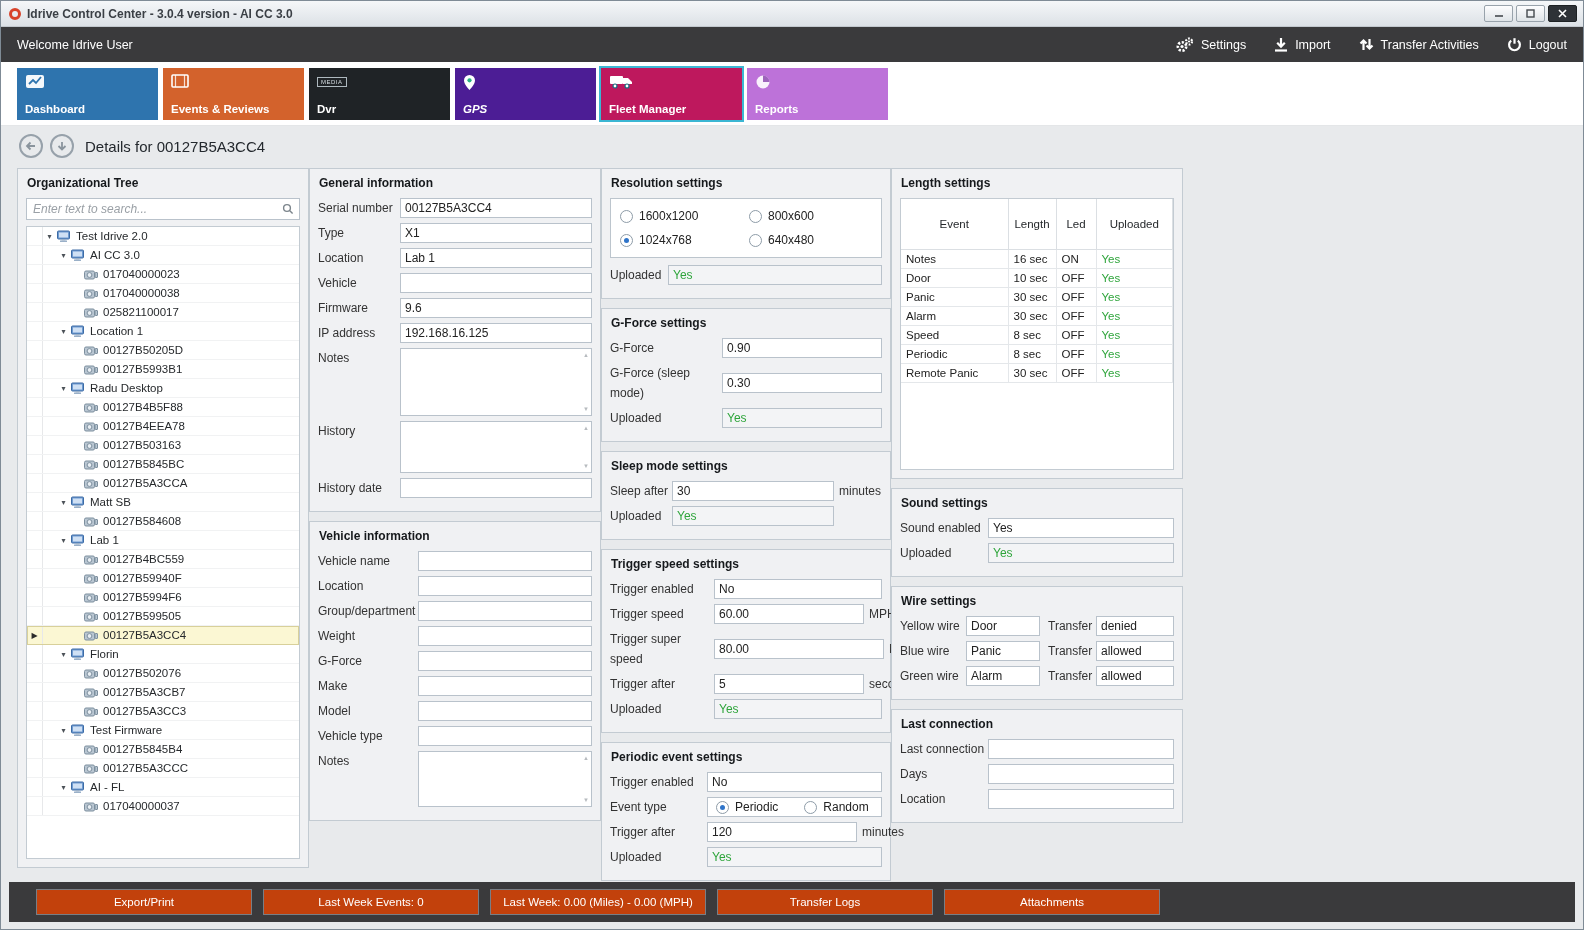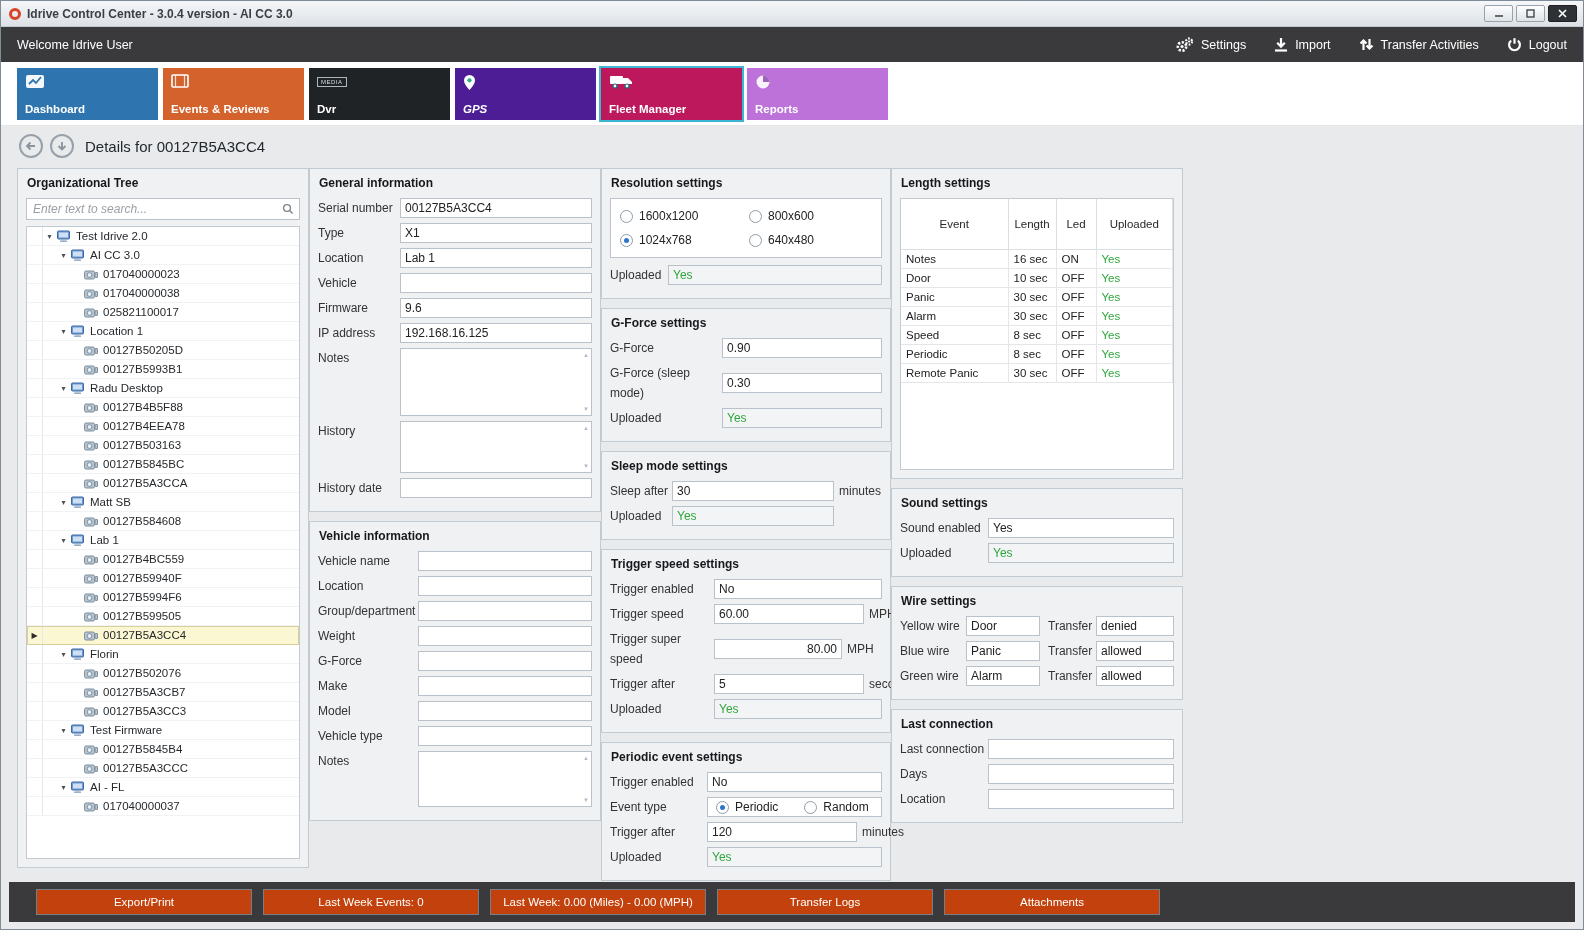--- a/index.html
+++ b/index.html
@@ -811,21 +811,21 @@
               <label style="width: 104px;">Trigger enabled</label>
               <div class="tb">No</div>
             </div>
             <div class="frow">
               <label style="width: 104px;">Trigger speed</label>
               <div class="tb" style="flex: 0 0 auto; width: 150px;">60.00</div>
               <span class="suffix">MPH</span>
             </div>
             <div class="frow">
               <label style="width: 104px;">Trigger super speed</label>
-              <div class="tb" style="flex: 0 0 auto; width: 128px; text-align: right;">80.00</div>
+              <div class="tb" style="flex: 0 0 auto; width: 170px;">80.00</div>
               <span class="suffix">MPH</span>
             </div>
             <div class="frow">
               <label style="width: 104px;">Trigger after</label>
               <div class="tb" style="flex: 0 0 auto; width: 150px;">5</div>
               <span class="suffix">seconds</span>
             </div>
             <div class="frow">
               <label style="width: 104px;">Uploaded</label>
               <div class="tb status">Yes</div>

